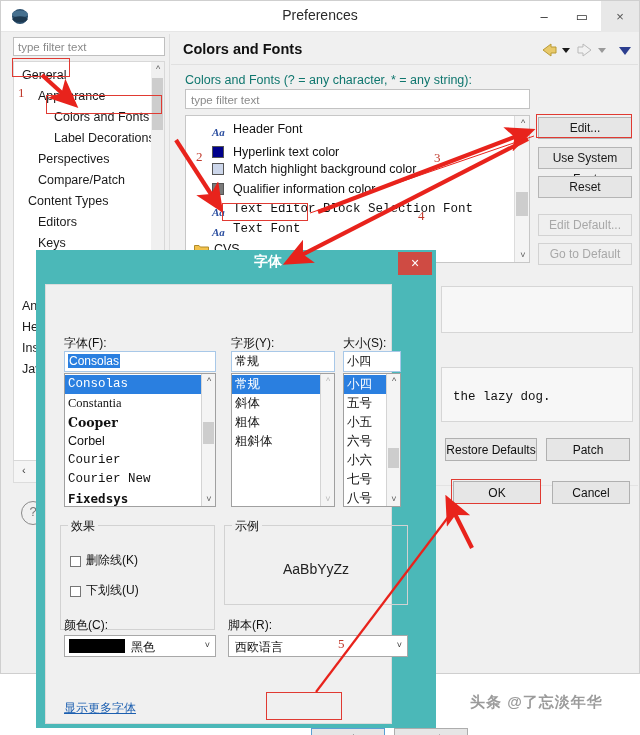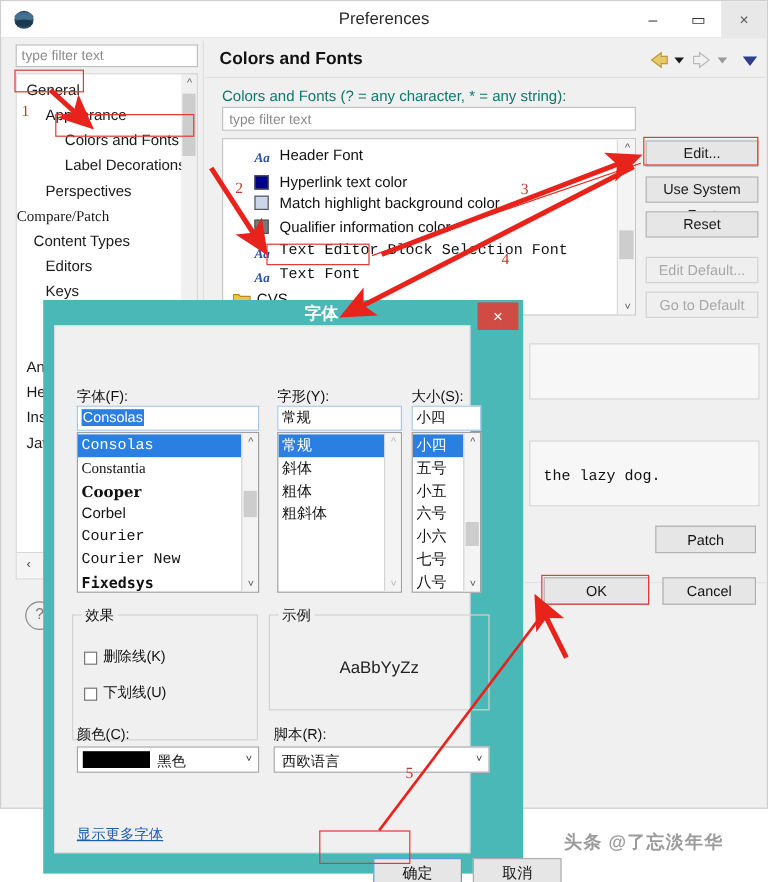--- a/index.html
+++ b/index.html
@@ -119,21 +119,21 @@
   #btn-cancel{left:551px;top:480px;width:78px;}
 
   
   #font-dialog{
     left:36px;top:250px;width:400px;height:478px;
     background:#4bb8b8;box-sizing:border-box;
   }
   #fd-title{left:0;top:3px;width:464px;text-align:center;font-size:14px;color:#fff;font-weight:bold;}
   #fd-close{right:4px;top:2px;width:34px;height:23px;background:#cf4b43;color:#fff;text-align:center;line-height:22px;font-size:14px;}
   #fd-body{
-    left:9px;top:21px;width:347px;height:440px;background:#f0f0f0;
+    left:9px;top:34px;width:347px;height:440px;background:#f0f0f0;
     border:1px solid #dcdcdc;box-sizing:border-box;
   }
   .fd-lbl{position:absolute;font-size:12px;color:#111;}
   .fd-input{
     position:absolute;background:#fff;border:1px solid #a8c8e8;
     box-sizing:border-box;height:21px;line-height:19px;font-size:12px;padding:0 3px;
   }
   .fd-list{
     position:absolute;background:#fff;border:1px solid #a0a0a0;
     box-sizing:border-box;overflow:hidden;
@@ -183,21 +183,21 @@
   <div class="abs winbtn" id="btn-close">×</div>
 
   <div class="abs" id="filter-input">type filter text</div>
 
   <div class="abs" id="tree-panel">
       <div class="tree-item" style="top: 4px; padding-left: 8px;"><span>General</span></div>
       <div class="tree-item" style="top: 25px; padding-left: 24px;"><span>Appearance</span></div>
       <div class="tree-item" style="top: 46px; padding-left: 40px;"><span>Colors and Fonts</span></div>
       <div class="tree-item" style="top: 67px; padding-left: 40px;"><span>Label Decorations</span></div>
       <div class="tree-item" style="top: 88px; padding-left: 24px;"><span>Perspectives</span></div>
-      <div class="tree-item" style="top: 109px;  font-family: Liberation Serif, serif;"><span>Compare/Patch</span></div>
+      <div class="tree-item" style="top: 109px; padding-left: 24px;"><span>Compare/Patch</span></div>
       <div class="tree-item" style="top: 130px; padding-left: 14px;"><span>Content Types</span></div>
       <div class="tree-item" style="top: 151px; padding-left: 24px;"><span>Editors</span></div>
       <div class="tree-item" style="top: 172px; padding-left: 24px;"><span>Keys</span></div>
       <div class="tree-item" style="top: 193px; padding-left: 24px;"><span>Network Connections</span></div>
       <div class="tree-item" style="top: 214px; padding-left: 24px;"><span>Perspectives</span></div>
       <div class="tree-item" style="top: 235px; padding-left: 8px;"><span>Ant</span></div>
       <div class="tree-item" style="top: 256px; padding-left: 8px;"><span>Help</span></div>
       <div class="tree-item" style="top: 277px; padding-left: 8px;"><span>Install/Update</span></div>
       <div class="tree-item" style="top: 298px; padding-left: 8px;"><span>Java</span></div>
     </div>
@@ -278,20 +278,21 @@
       <div class="a" style="top:2px">^</div>
       <div class="a" style="bottom:2px">˅</div>
       <div id="ft-thumb"></div>
     </div>
   </div>
 
   <div class="abs" id="prev-box1"></div>
   <div class="abs" id="prev-box2"></div>
   <div class="abs" id="prev-text">the lazy dog.</div>
 
+  <div class="abs abtn" id="btn-restore">Restore Defaults</div>
   <div class="abs abtn" id="btn-apply">Patch</div>
   <div class="abs abtn" id="btn-ok">OK</div>
   <div class="abs abtn" id="btn-cancel">Cancel</div>
 <div class="rbtn" style="top: 116px;">Edit...</div>
     <div class="rbtn" style="top: 146px;">Use System Font</div>
     <div class="rbtn" style="top: 175px;">Reset</div>
     <div class="rbtn disabled" style="top: 213px;">Edit Default...</div>
     <div class="rbtn disabled" style="top: 242px;">Go to Default</div>
   </div>
 

